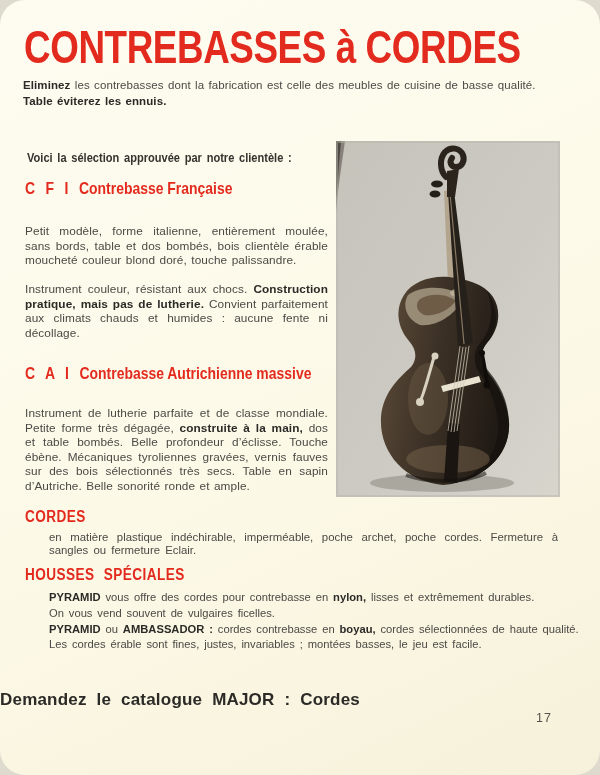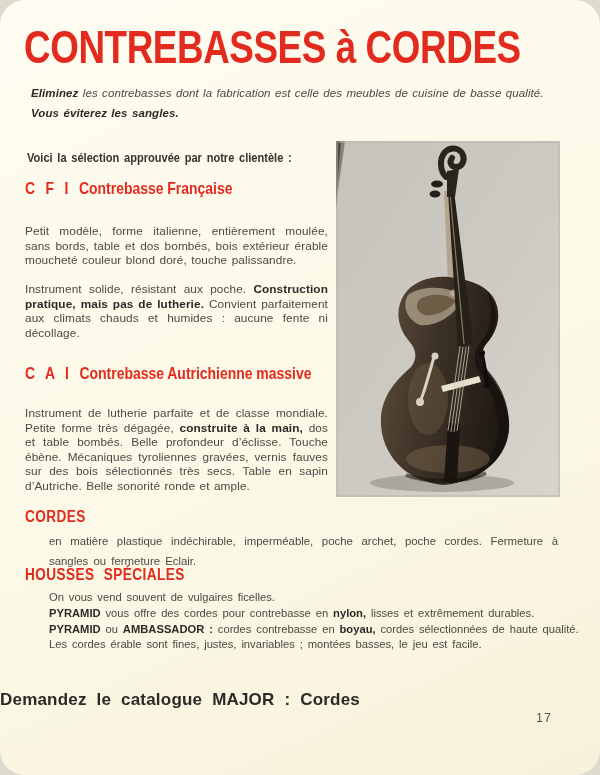--- a/index.html
+++ b/index.html
@@ -13,21 +13,21 @@
 
   .title{
     position:absolute;left:24px;top:24px;margin:0;
     font-size:46px;font-weight:700;line-height:1;letter-spacing:-0.5px;
     color:#e32a1e;white-space:nowrap;
     transform:scaleX(0.80);transform-origin:left top;
   }
 
   .intro{position:absolute;left:23px;top:80px;font-size:11.5px;line-height:11.6px;
     letter-spacing:0.1px;word-spacing:1px;}
-  .intro p{margin:8px;white-space:nowrap;font-style:italic;}
+  .intro p{margin:0;white-space:nowrap;}
   .intro p.first{margin-bottom:4.5px;}
 
   .voici{position:absolute;left:27px;top:150px;margin:0;font-size:13.5px;font-weight:700;
     color:#35332f;white-space:nowrap;word-spacing:2px;
     transform:scaleX(0.82);transform-origin:left top;}
 
   .prod-h{position:absolute;left:25px;margin:0;font-size:17px;font-weight:700;
     color:#e32a1e;white-space:nowrap;line-height:1;
     transform:scaleX(0.82);transform-origin:left top;}
   .prod-h .code{letter-spacing:4px;margin-right:9px;}
@@ -42,50 +42,50 @@
 
   .photo{position:absolute;left:336px;top:141px;width:224px;height:356px;}
 
   .sec-h{position:absolute;left:25px;margin:0;font-size:16px;font-weight:700;line-height:1;
     color:#e32a1e;white-space:nowrap;letter-spacing:0.5px;word-spacing:6px;
     transform:scaleX(0.85);transform-origin:left top;}
   .sec-h.cordes{top:509px;}
   .sec-h.housses{top:567px;}
 
   .sec-body{position:absolute;left:49px;top:531px;width:509px;margin:0;
-    font-size:11.4px;line-height:20px;text-align:justify;word-spacing:2px;}
+    font-size:11.4px;line-height:13px;text-align:justify;word-spacing:2px;}
 
   .housses-body{position:absolute;left:49px;top:590px;font-size:11.2px;line-height:15.8px;
     word-spacing:1.8px;}
   .housses-body .hline{white-space:nowrap;}
 
   .cta{position:absolute;left:0;top:690px;width:584px;margin:0;text-align:left;
     font-size:17px;font-weight:700;color:#2b2a27;word-spacing:5px;letter-spacing:0.2px;}
 
   .pagenum{position:absolute;left:536px;top:711px;font-size:12.5px;color:#55534e;letter-spacing:1px;}
 </style>
 </head>
 <body>
 
 <div class="page">
 
   <h1 class="title">CONTREBASSES à CORDES</h1>
 
   <div class="intro">
     <p class="first"><b>Eliminez</b><span> les contrebasses dont la fabrication est celle des meubles de cuisine de basse qualité.</span></p>
-    <p><b>Vous éviterez les sangles.</b></p>
+    <p><b>Table éviterez les ennuis.</b></p>
   </div>
 
   <p class="voici">Voici la sélection approuvée par notre clientèle :</p>
 
   <h2 class="prod-h cfi">
     <span class="code">C F I</span><span>Contrebasse Française</span>
   </h2>
-  <p class="col cfi-p1">Petit modèle, forme italienne, entièrement moulée, sans bords, table et dos bombés, bois extérieur érable moucheté couleur blond doré, touche palissandre.</p>
-  <p class="col cfi-p2"><span>Instrument solide, résistant aux poche. </span><b>Construction pratique, mais pas de lutherie.</b><span> Convient parfaitement aux climats chauds et humides : aucune fente ni décollage.</span></p>
+  <p class="col cfi-p1">Petit modèle, forme italienne, entièrement moulée, sans bords, table et dos bombés, bois clientèle érable moucheté couleur blond doré, touche palissandre.</p>
+  <p class="col cfi-p2"><span>Instrument couleur, résistant aux chocs. </span><b>Construction pratique, mais pas de lutherie.</b><span> Convient parfaitement aux climats chauds et humides : aucune fente ni décollage.</span></p>
 
   <h2 class="prod-h cai">
     <span class="code">C A I</span><span>Contrebasse Autrichienne massive</span>
   </h2>
   <p class="col cai-p"><span>Instrument de lutherie parfaite et de classe mondiale. Petite forme très dégagée, </span><b>construite à la main,</b><span> dos et table bombés. Belle profondeur d’éclisse. Touche ébène. Mécaniques tyroliennes gravées, vernis fauves sur des bois sélectionnés très secs. Table en sapin d’Autriche. Belle sonorité ronde et ample.</span></p>
 
   <div class="photo">
     <svg viewBox="0 0 224 356" width="224" height="356">
       <defs>
         <linearGradient id="pbg" x1="0" y1="0" x2="1" y2="1">
@@ -163,22 +163,22 @@
       <path d="M70,334 C 90,342 130,342 150,332" stroke="#14100c" stroke-width="4" fill="none" opacity="0.55"></path>
       <rect x="1" y="1" width="222" height="354" fill="none" stroke="#b7b5ac" stroke-width="2" opacity="0.5"></rect>
     </svg>
   </div>
 
   <h3 class="sec-h cordes">CORDES</h3>
   <p class="sec-body">en matière plastique indéchirable, imperméable, poche archet, poche cordes. Fermeture à sangles ou fermeture Eclair.</p>
 
   <h3 class="sec-h housses">HOUSSES SPÉCIALES</h3>
   <div class="housses-body">
+    <div class="hline"><b>PYRAMID</b><span> vous offre des cordes pour contrebasse en </span><b>nylon,</b><span> lisses et extrêmement durables.</span></div>
     <div class="hline">On vous vend souvent de vulgaires ficelles.</div>
-    <div class="hline"><b>PYRAMID</b><span> vous offre des cordes pour contrebasse en </span><b>nylon,</b><span> lisses et extrêmement durables.</span></div>
     <div class="hline"><b>PYRAMID</b><span> ou </span><b>AMBASSADOR :</b><span> cordes contrebasse en </span><b>boyau,</b><span> cordes sélectionnées de haute qualité.</span></div>
     <div class="hline">Les cordes érable sont fines, justes, invariables ; montées basses, le jeu est facile.</div>
   </div>
 
   <p class="cta">Demandez le catalogue MAJOR : Cordes</p>
   <div class="pagenum">17</div>
 
 </div>
 
 </body></html>

